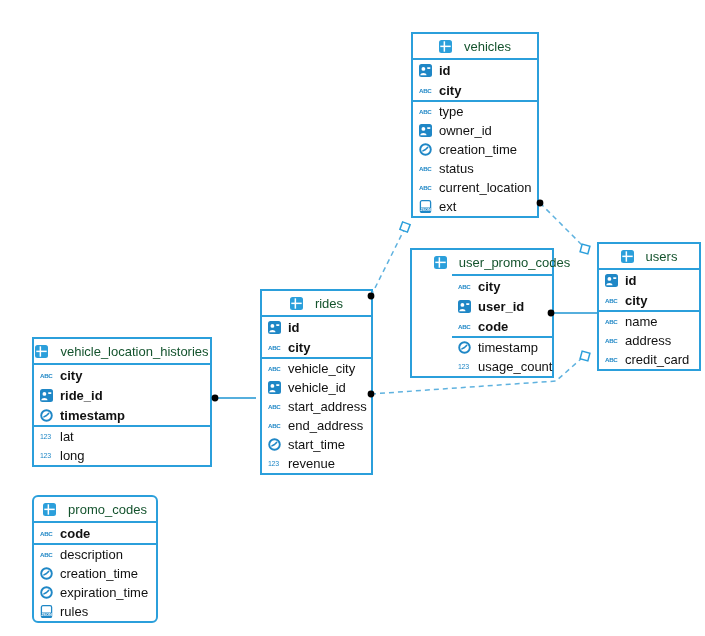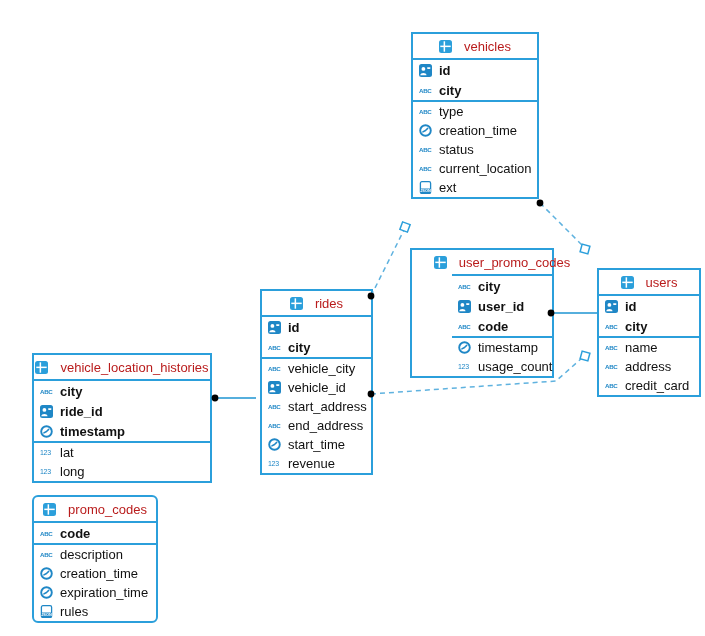--- a/index.html
+++ b/index.html
@@ -1,20 +1,20 @@
 <!DOCTYPE html>
 <html><head>
 <meta charset="utf-8">
 <style>
   html,body{margin:0;padding:0;background:#ffffff;}
   .canvas{position:relative;width:705px;height:636px;background:#ffffff;overflow:hidden;
           font-family:"Liberation Sans",sans-serif;color:#111;}
   .tbl{position:absolute;background:#ffffff;border:2px solid #2b9fdb;box-sizing:border-box;}
   .tbl-head{display:flex;align-items:center;justify-content:center;gap:5px;height:24px;
-            border-bottom:2px solid #2b9fdb;font-size:13px;color:#b91c1c;}
+            border-bottom:2px solid #2b9fdb;font-size:13px;color:#14532d;}
   .tbl-body{display:block;}
   .row{display:flex;align-items:center;height:19px;padding:0 6px;font-size:13px;white-space:nowrap;}
   .row.pk{height:20px;font-weight:bold;}
   .sect-div{border-top:2px solid #2b9fdb;}
   .ic{width:15px;height:13px;display:inline-flex;align-items:center;flex:none;margin-right:5px;}
   .ic svg{display:block;}
   .col-label{line-height:13px;}
   svg.edges{position:absolute;left:0;top:0;pointer-events:none;}
 </style>
 </head>
@@ -58,20 +58,31 @@
           <span class="ic">
             <svg width="15" height="13" viewBox="0 0 15 13">
               <text x="0" y="9.2" font-family="Liberation Sans,sans-serif" font-size="6.2" font-weight="bold" letter-spacing="-0.3" fill="#1f87c6">ABC</text>
             </svg>
           </span>
           <span class="col-label">type</span>
         </div>
         <div class="row">
           <span class="ic">
             <svg width="13" height="13" viewBox="0 0 13 13">
+              <rect width="13" height="13" rx="2.5" fill="#1f87c6"></rect>
+              <circle cx="4.4" cy="4.9" r="1.9" fill="#fff"></circle>
+              <path d="M1.3 11.2 C1.3 8.4 7.5 8.4 7.5 11.2 Z" fill="#fff"></path>
+              <rect x="8" y="3.3" width="3.5" height="1.6" rx="0.8" fill="#fff"></rect>
+            </svg>
+          </span>
+          <span class="col-label">owner_id</span>
+        </div>
+        <div class="row">
+          <span class="ic">
+            <svg width="13" height="13" viewBox="0 0 13 13">
               <circle cx="6.5" cy="6.5" r="5.3" fill="none" stroke="#1f87c6" stroke-width="1.9"></circle>
               <path d="M6.5 6.5 L8.7 4.4 M6.5 6.5 L3.9 7.9" stroke="#1f87c6" stroke-width="1.5" stroke-linecap="round" fill="none"></path>
             </svg>
           </span>
           <span class="col-label">creation_time</span>
         </div>
         <div class="row">
           <span class="ic">
             <svg width="15" height="13" viewBox="0 0 15 13">
               <text x="0" y="9.2" font-family="Liberation Sans,sans-serif" font-size="6.2" font-weight="bold" letter-spacing="-0.3" fill="#1f87c6">ABC</text>
@@ -153,21 +164,21 @@
           <span class="ic">
             <svg width="15" height="13" viewBox="0 0 15 13">
               <text x="0" y="9.4" font-family="Liberation Sans,sans-serif" font-size="7" letter-spacing="-0.3" fill="#1f87c6">123</text>
             </svg>
           </span>
           <span class="col-label">usage_count</span>
         </div>
       </div>
   </div>
 
-  <div class="tbl" style="left:597px;top:268px;width:104px;">
+  <div class="tbl" style="left:597px;top:242px;width:104px;">
     <div class="tbl-head">
       <span class="ic">
           <svg width="13" height="13" viewBox="0 0 13 13">
             <rect width="13" height="13" rx="2.5" fill="#2b9fdb"></rect>
             <rect x="1.3" y="5.6" width="10.4" height="1.5" fill="#fff"></rect>
             <rect x="4.6" y="1.3" width="1.5" height="10.4" fill="#fff"></rect>
           </svg>
         </span>
       <span>users</span>
     </div>
@@ -299,21 +310,21 @@
           <span class="ic">
             <svg width="15" height="13" viewBox="0 0 15 13">
               <text x="0" y="9.4" font-family="Liberation Sans,sans-serif" font-size="7" letter-spacing="-0.3" fill="#1f87c6">123</text>
             </svg>
           </span>
           <span class="col-label">revenue</span>
         </div>
       </div>
   </div>
 
-  <div class="tbl" style="left:32px;top:337px;width:180px;margin-top:16px;">
+  <div class="tbl" style="left:32px;top:337px;width:180px;">
     <div class="tbl-head">
       <span class="ic">
           <svg width="13" height="13" viewBox="0 0 13 13">
             <rect width="13" height="13" rx="2.5" fill="#2b9fdb"></rect>
             <rect x="1.3" y="5.6" width="10.4" height="1.5" fill="#fff"></rect>
             <rect x="4.6" y="1.3" width="1.5" height="10.4" fill="#fff"></rect>
           </svg>
         </span>
       <span>vehicle_location_histories</span>
     </div>

